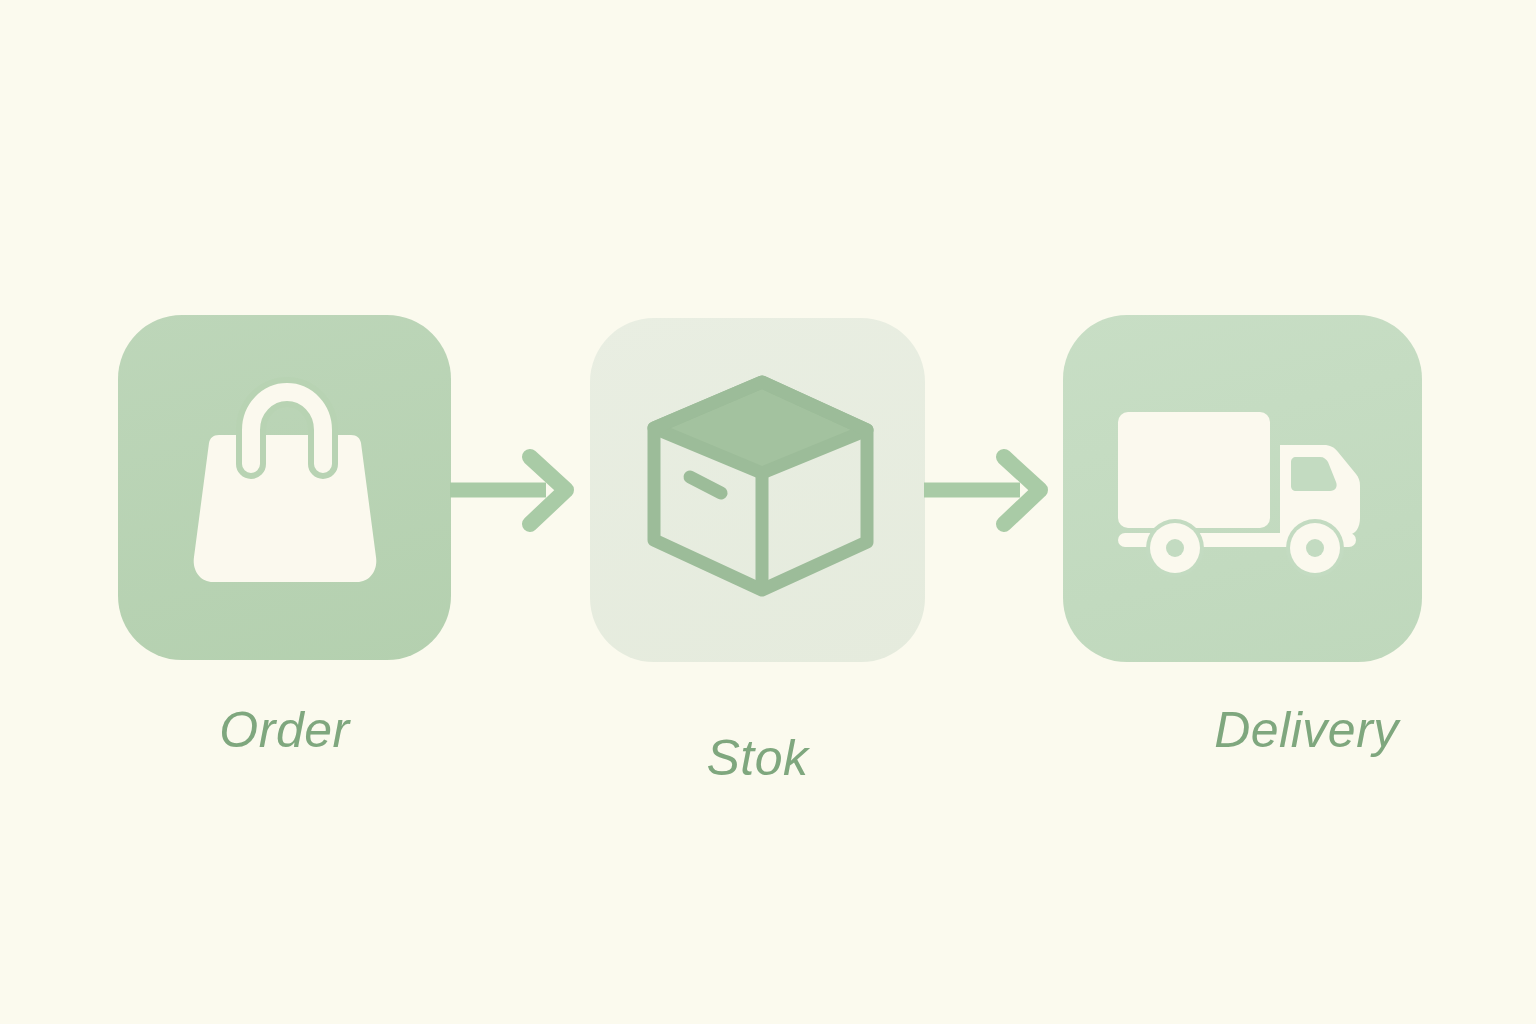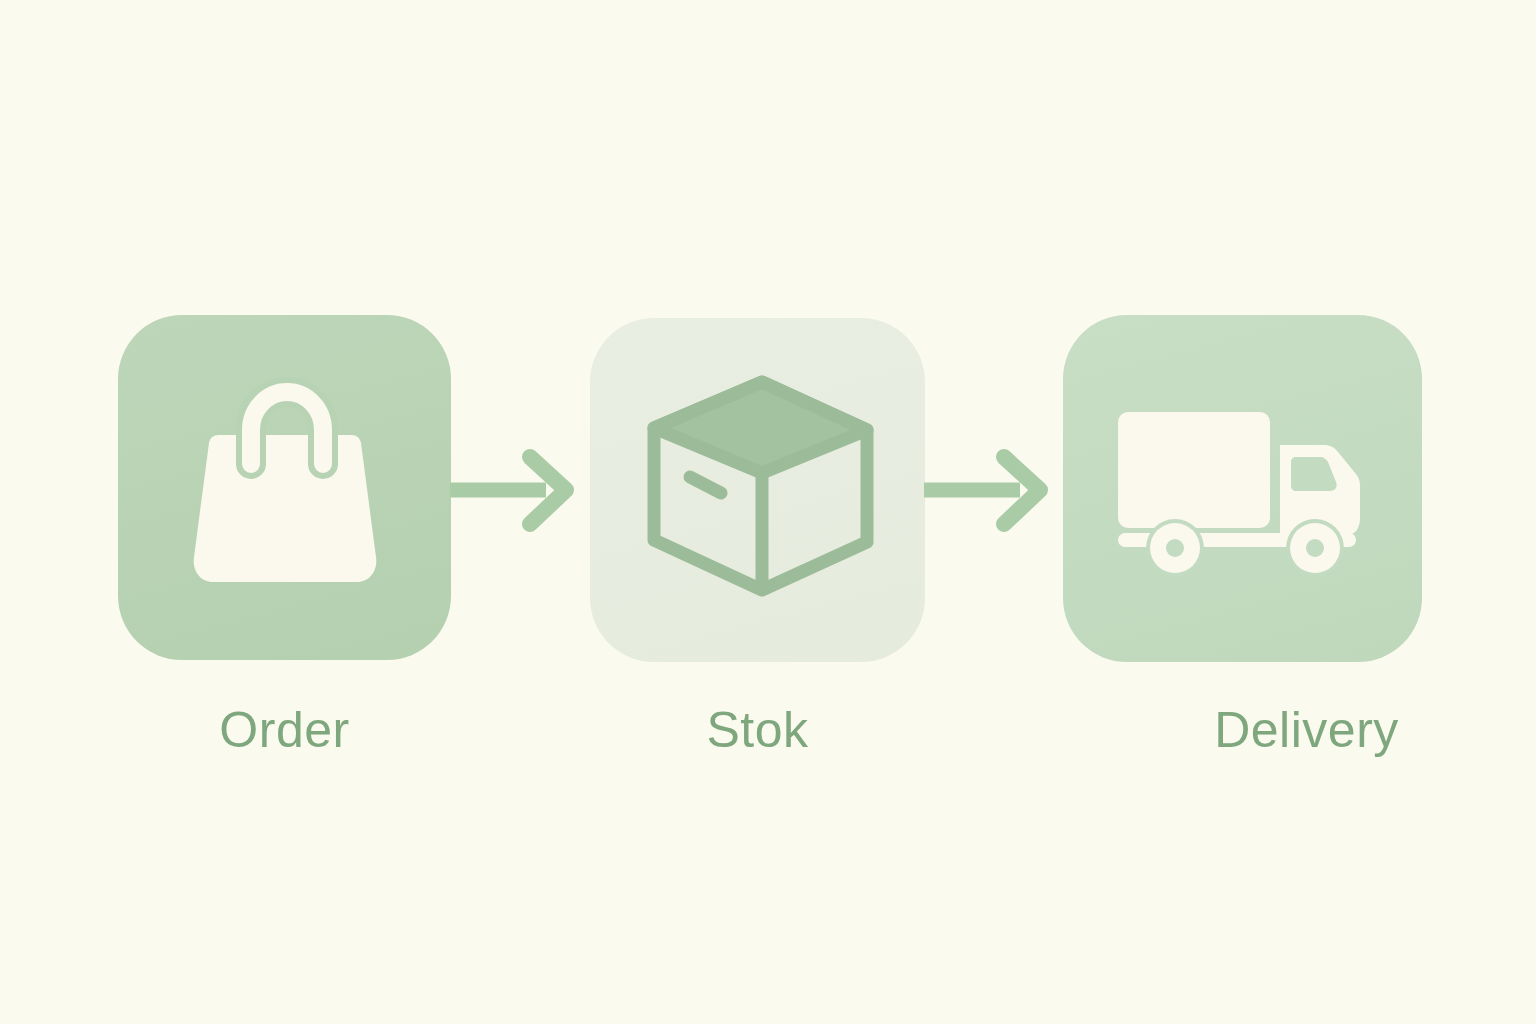--- a/index.html
+++ b/index.html
@@ -7,20 +7,21 @@
     padding: 0;
     background: #fbfaee;
     font-family: "Liberation Sans", "DejaVu Sans", sans-serif;
   }
   .canvas {
     position: relative;
     width: 1536px;
     height: 976px;
     background: #fbfaee;
     overflow: hidden;
+    font-style: italic;
   }
   .tile {
     position: absolute;
     border-radius: 64px;
   }
   .tile-order {
     left: 118px; top: 315px;
     width: 333px; height: 345px;
     background: linear-gradient(165deg, #bdd6b9 0%, #b4d0af 100%);
   }
@@ -44,21 +45,21 @@
     position: absolute;
     top: 703px;
     font-size: 50px;
     font-weight: 400;
     letter-spacing: 0.5px;
     color: #7fa77e;
     text-align: center;
     line-height: 1.1;
   }
   .label-order    { left: 118px;  width: 333px; }
-  .label-stock    { left: 590px;  width: 335px; }
+  .label-stock    { left: 590px;  width: 335px; margin-top: 28px; }
   .label-delivery { left: 1127px; width: 359px; }
   .connector {
     position: absolute;
     top: 448px;
     width: 125px;
     height: 86px;
   }
   .connector-1 { left: 450px; }
   .connector-2 { left: 924px; }
 </style>

